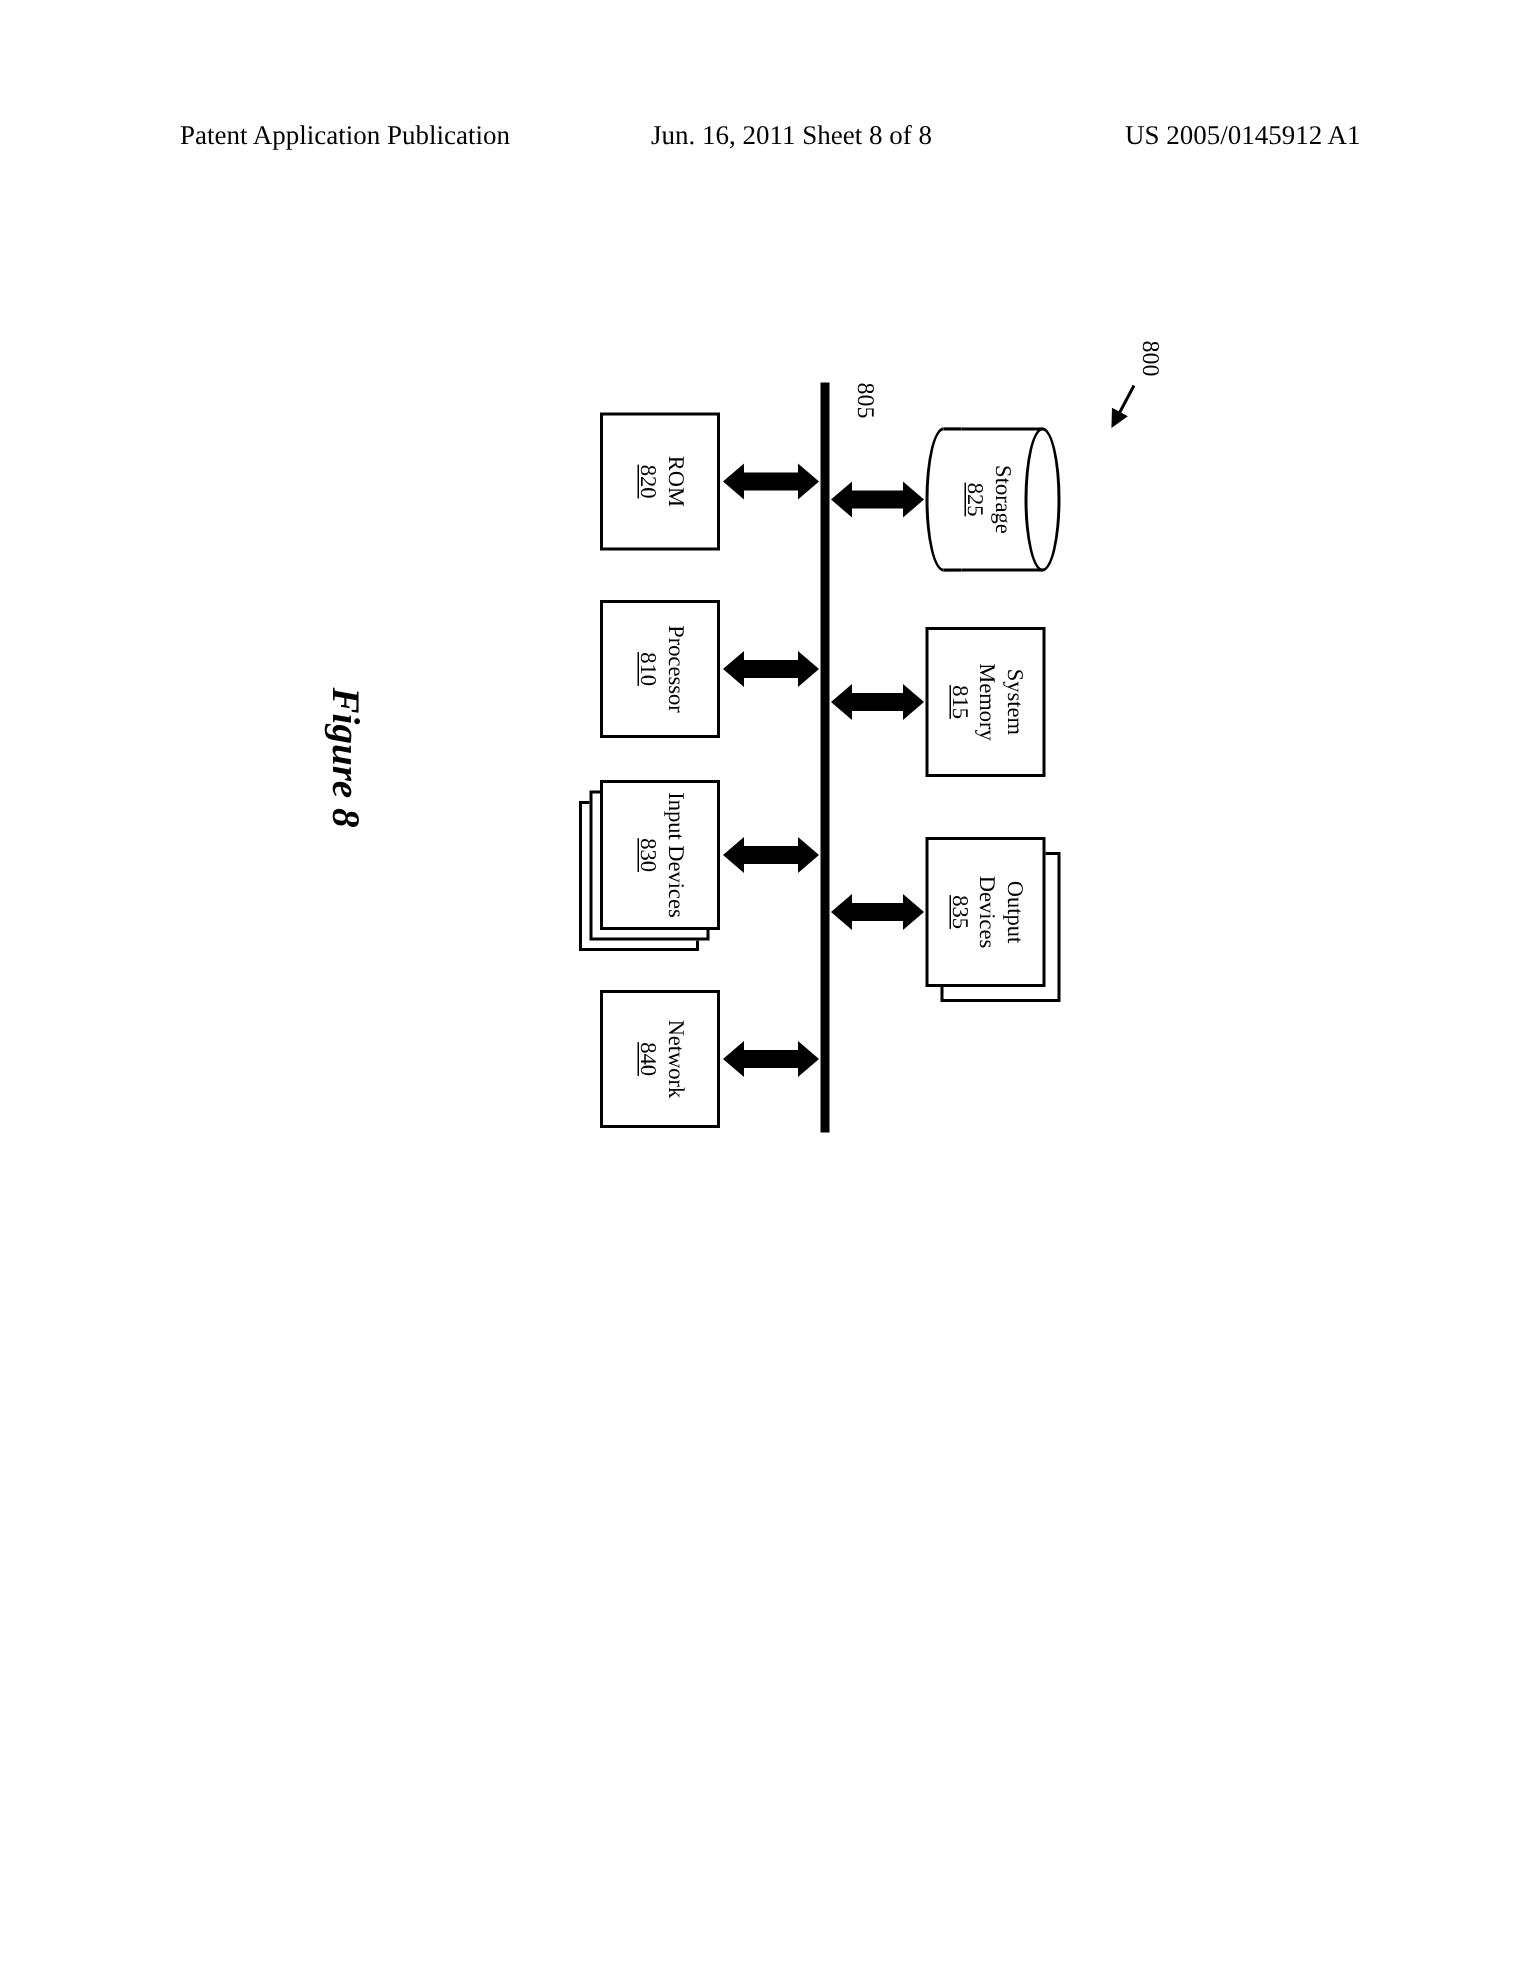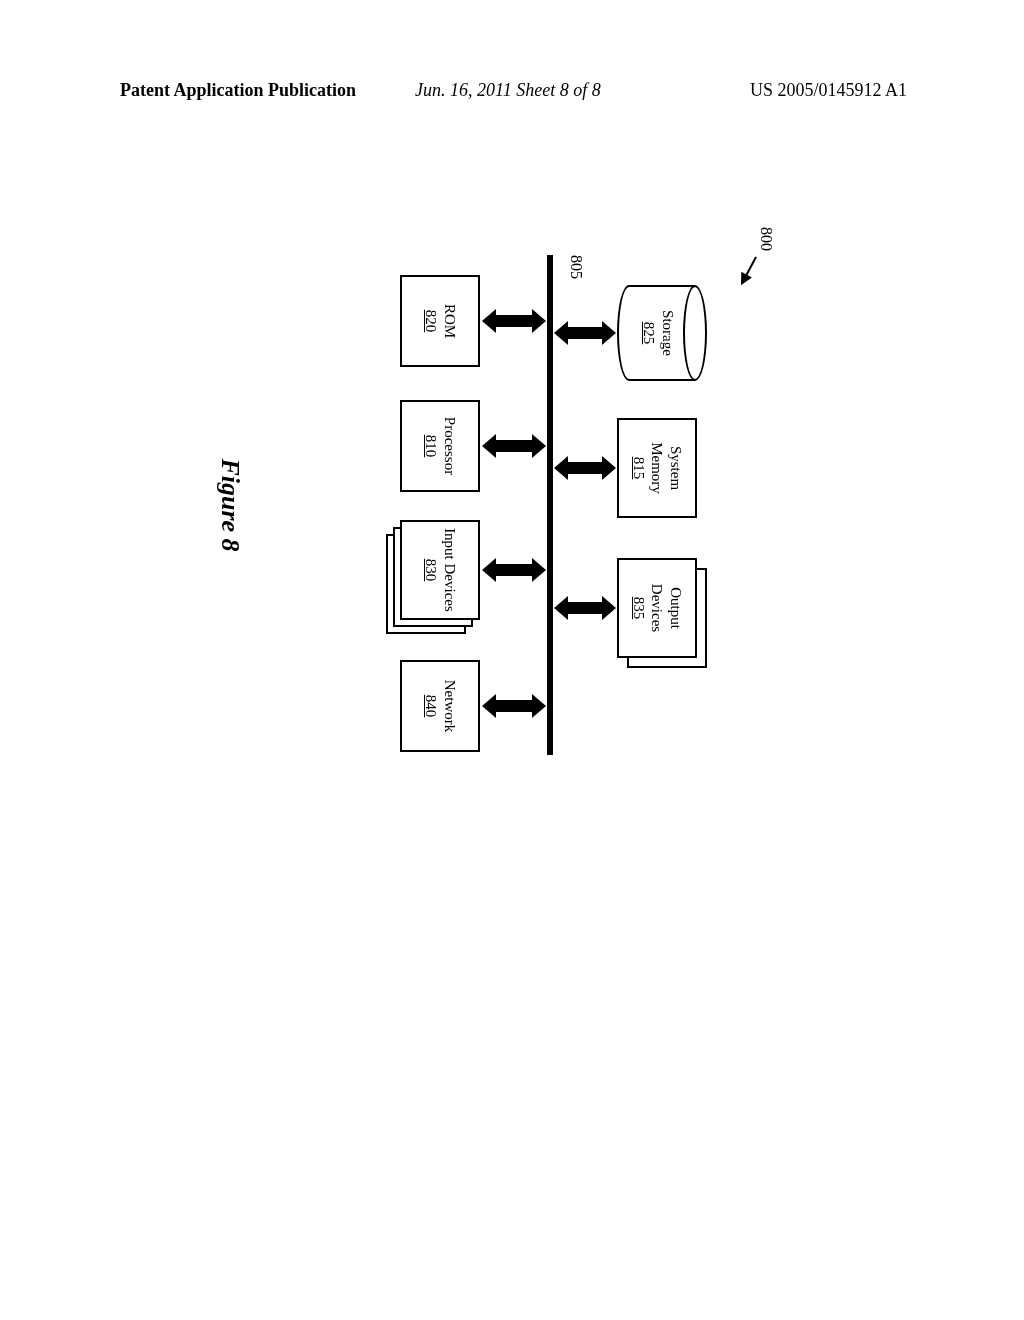--- a/index.html
+++ b/index.html
@@ -11,22 +11,22 @@
     position: relative;
     color: #000;
   }
   .header {
     position: absolute;
     top: 80px;
     left: 0;
     width: 100%;
     font-size: 18px;
   }
-  .header .left   { position: absolute; left: 120px; font-weight: bold; }
-  .header .center { position: absolute; left: 415px; font-style: italic; }
+  .header .left   { position: absolute; left: 120px; font-weight: normal; }
+  .header .center { position: absolute; left: 434px; }
   .header .right  { position: absolute; left: 750px; }
 
   .diagram-rot {
     position: absolute;
     top: 225px;
     left: 215px;
     width: 660px;
     height: 560px;
     transform-origin: top left;
     transform: rotate(90deg) translateY(-660px);

